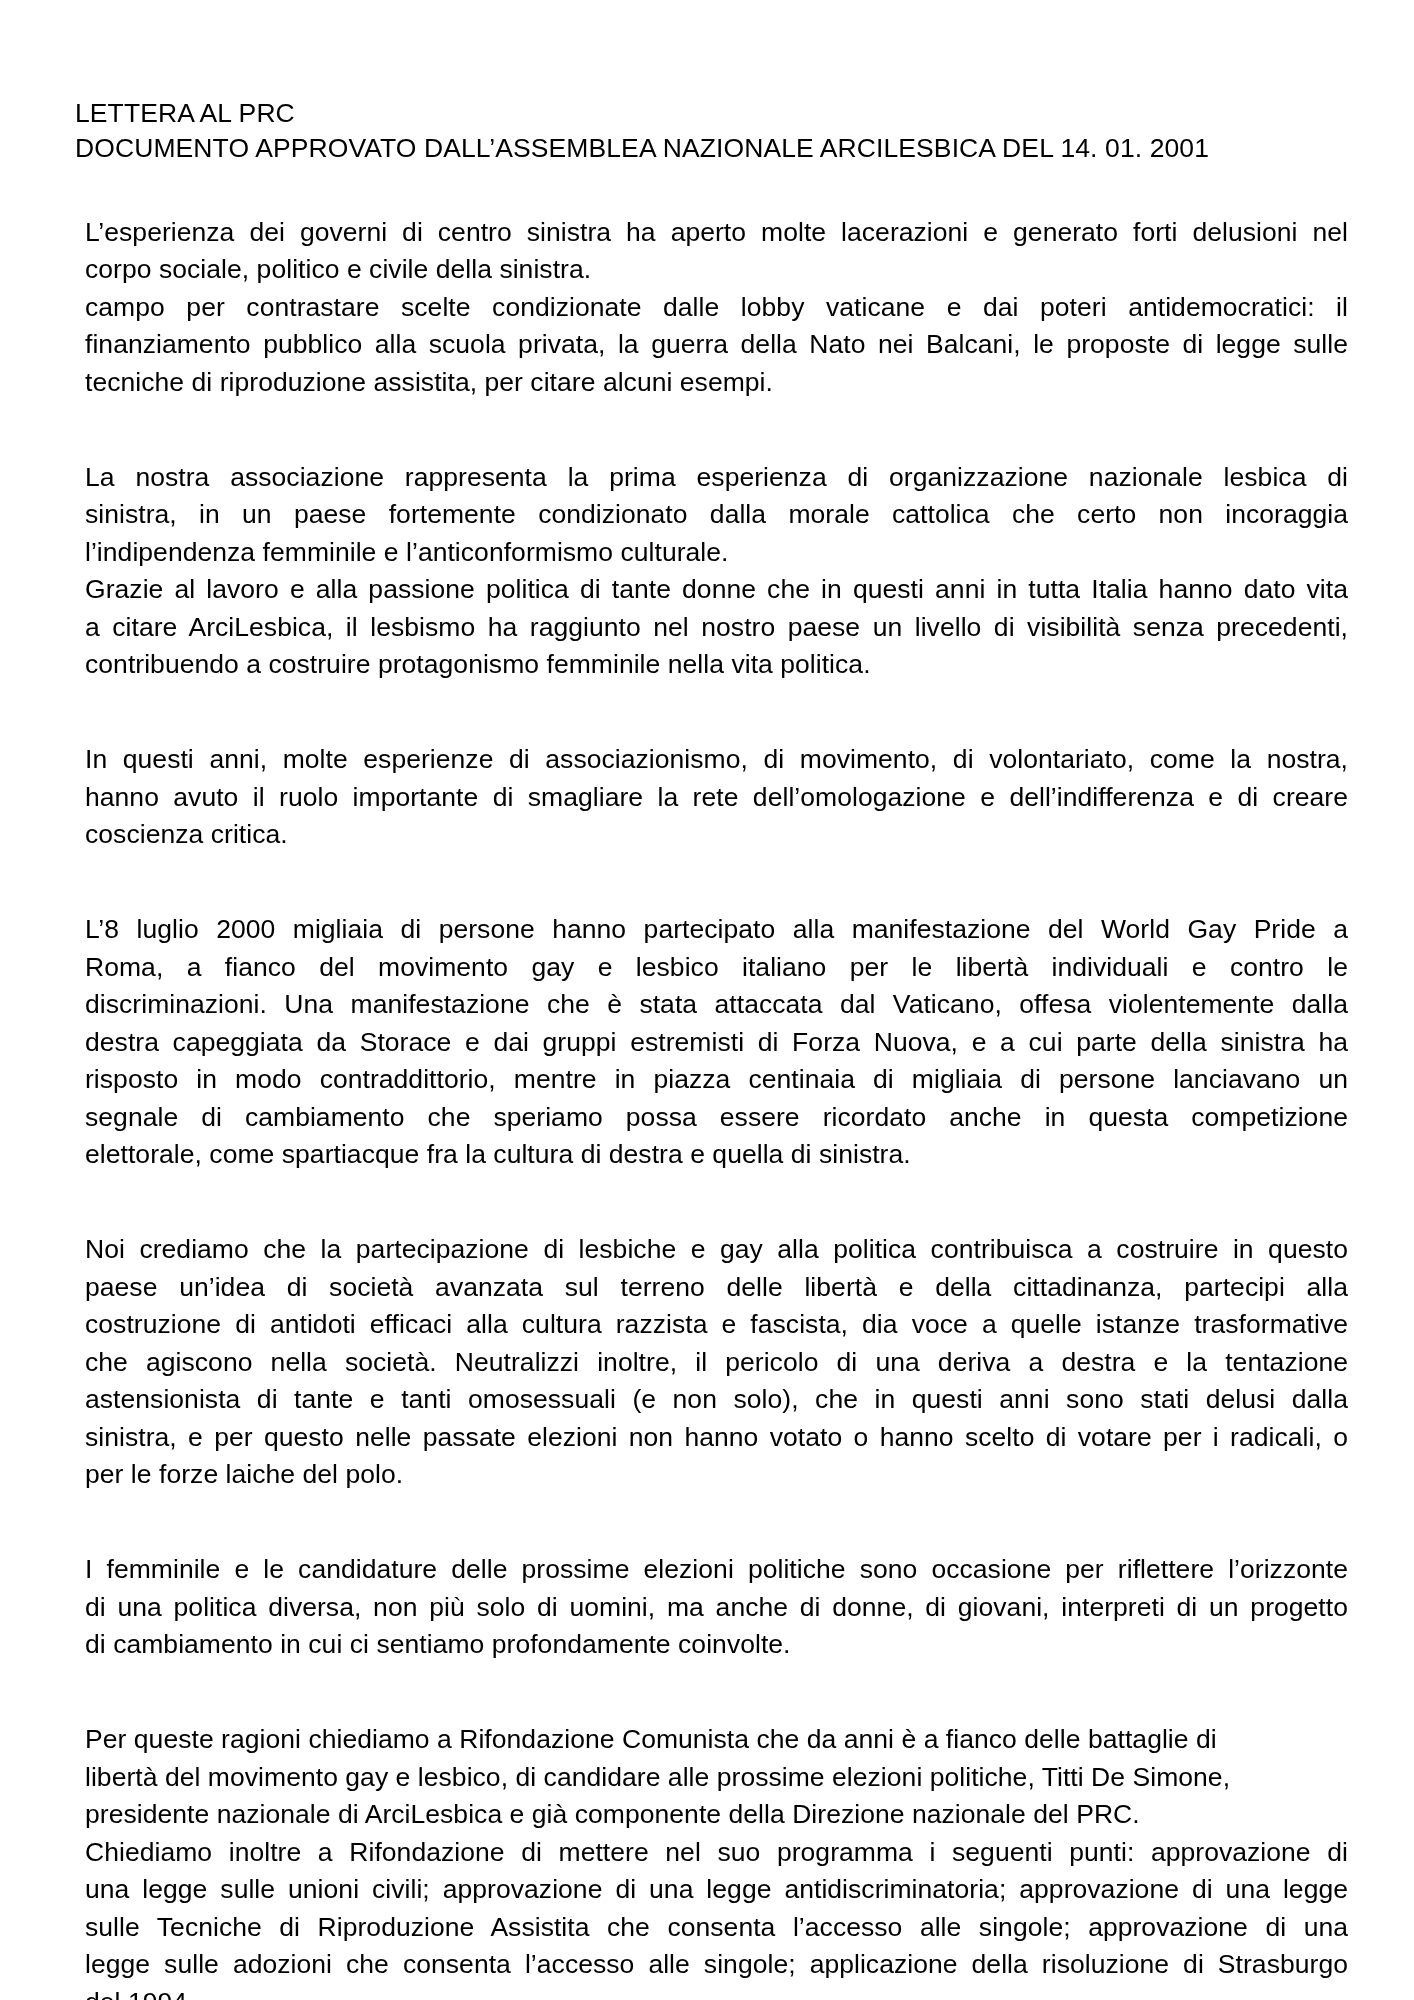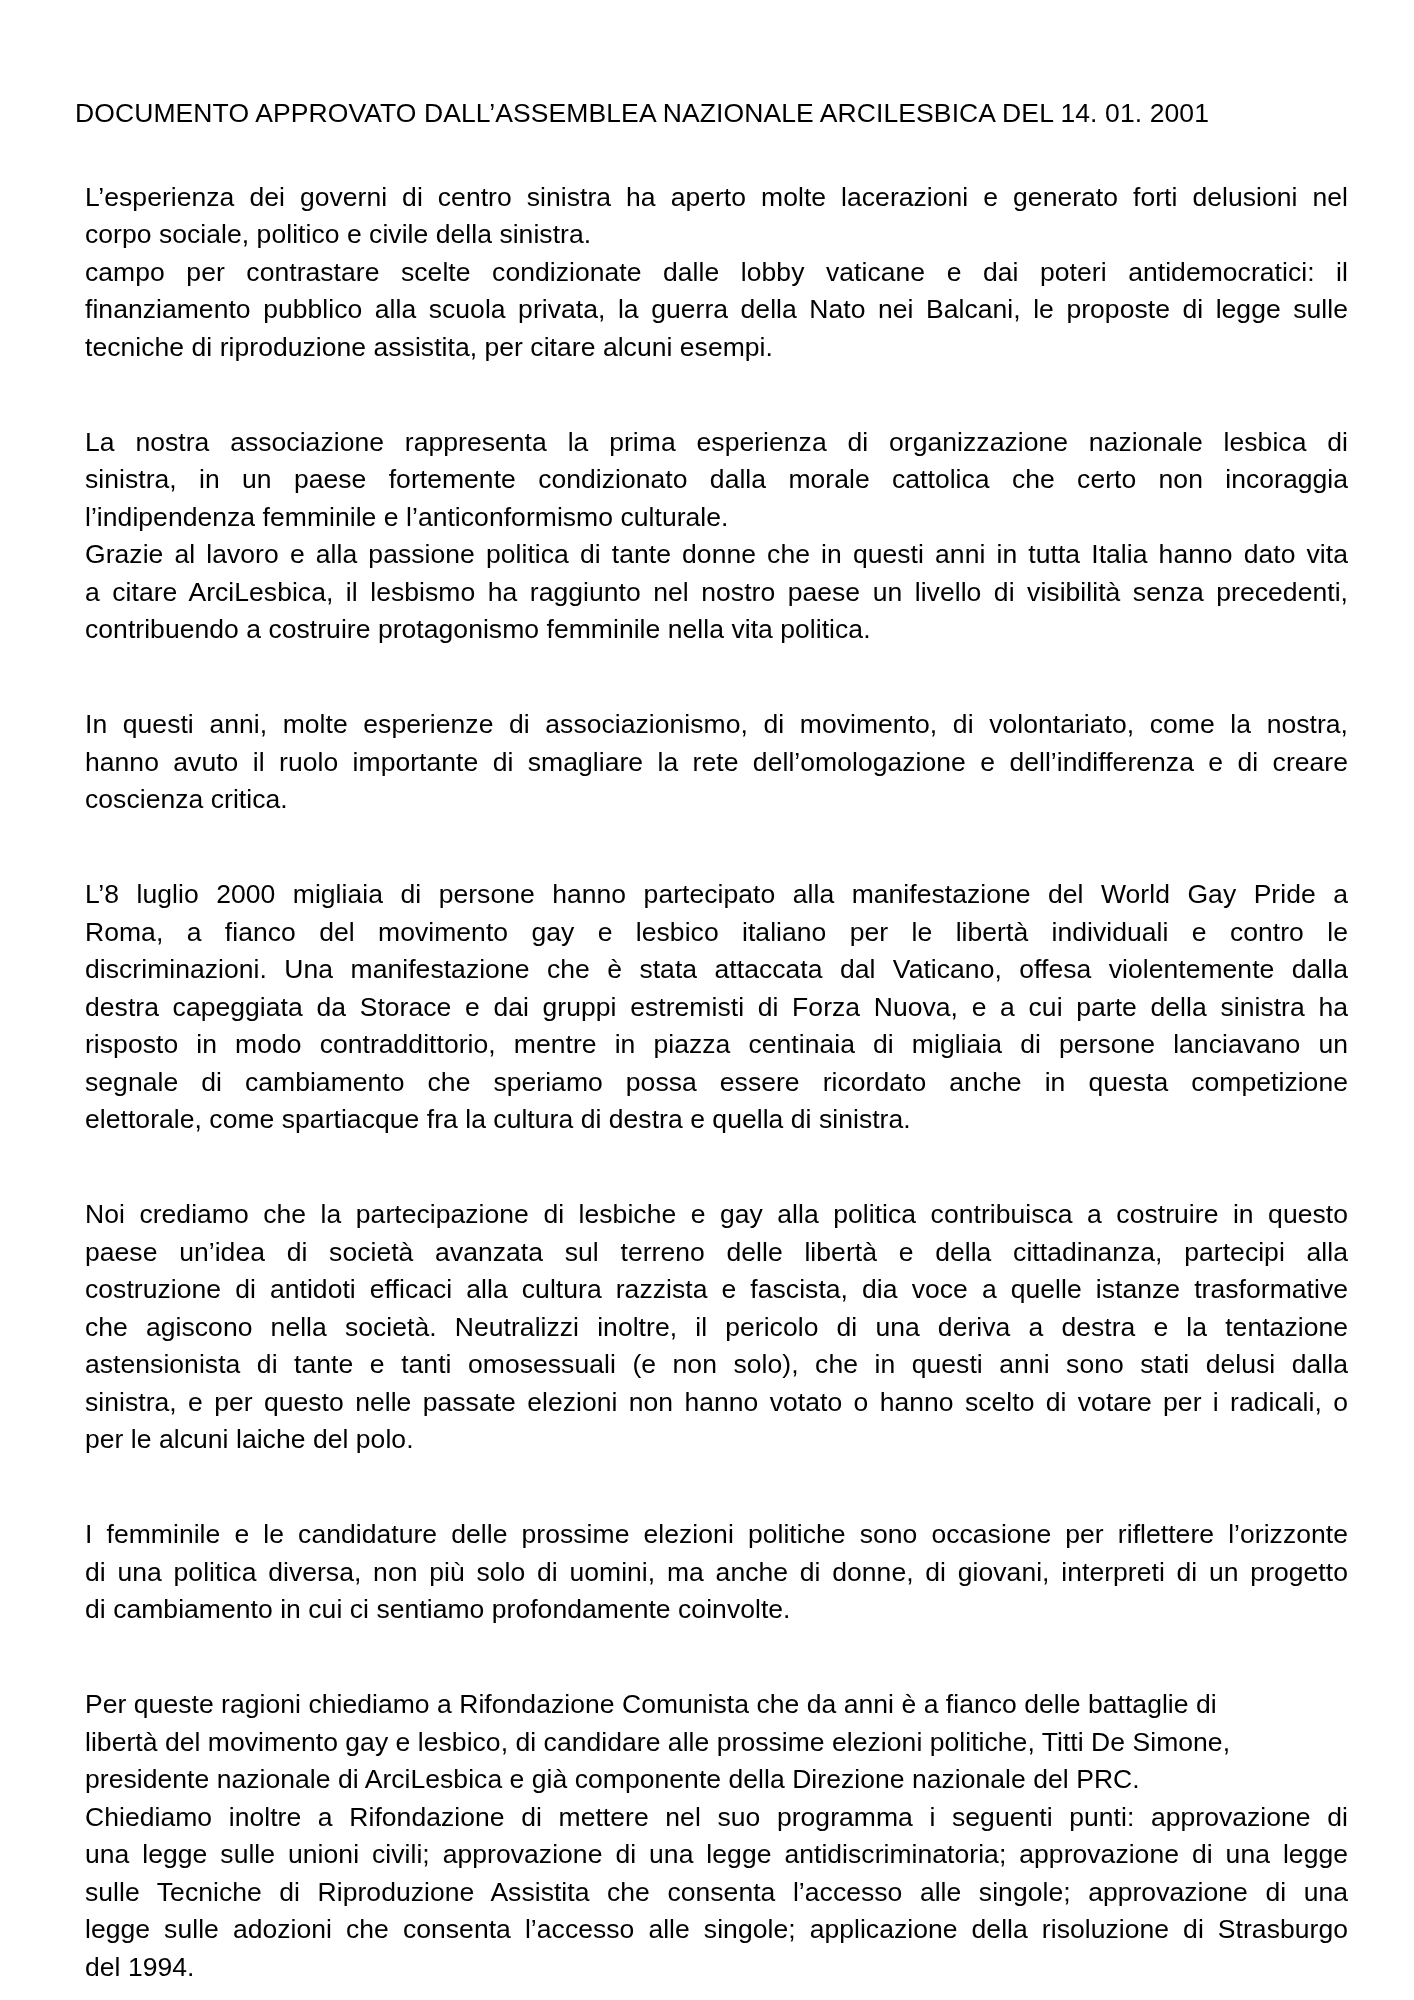--- a/index.html
+++ b/index.html
@@ -66,20 +66,21 @@
     text-align: left;
   }
 </style>
 </head>
 <body>
 
 <div class="page">
   <div class="doc-body">
 
     <div class="heading-block">
+      <div class="heading-line">LETTERA AL PRC</div>
       <div class="heading-line">DOCUMENTO APPROVATO DALL’ASSEMBLEA NAZIONALE ARCILESBICA DEL 14. 01. 2001</div>
     </div>
 
     <div class="spacer"></div>
 
     <div id="blocks-container">
         <div class="para">
           <span class="line justified">L’esperienza dei governi di centro sinistra ha aperto molte lacerazioni e generato forti delusioni nel</span>
           <span class="line flush">corpo sociale, politico e civile della sinistra.</span>
           <span class="line justified">campo per contrastare scelte condizionate dalle lobby vaticane e dai poteri antidemocratici: il</span>
@@ -112,21 +113,21 @@
           <span class="line flush">elettorale, come spartiacque fra la cultura di destra e quella di sinistra.</span>
         </div>
         <div class="spacer"></div>
         <div class="para">
           <span class="line justified">Noi crediamo che la partecipazione di lesbiche e gay alla politica contribuisca a costruire in questo</span>
           <span class="line justified">paese un’idea di società avanzata sul terreno delle libertà e della cittadinanza, partecipi alla</span>
           <span class="line justified">costruzione di antidoti efficaci alla cultura razzista e fascista, dia voce a quelle istanze trasformative</span>
           <span class="line justified">che agiscono nella società. Neutralizzi inoltre, il pericolo di una deriva a destra e la tentazione</span>
           <span class="line justified">astensionista di tante e tanti omosessuali (e non solo), che in questi anni sono stati delusi dalla</span>
           <span class="line justified">sinistra, e per questo nelle passate elezioni non hanno votato o hanno scelto di votare per i radicali, o</span>
-          <span class="line flush">per le alcuni laiche del polo.</span>
+          <span class="line flush">per le forze laiche del polo.</span>
         </div>
         <div class="spacer"></div>
         <div class="para">
           <span class="line justified">I femminile e le candidature delle prossime elezioni politiche sono occasione per riflettere l’orizzonte</span>
           <span class="line justified">di una politica diversa, non più solo di uomini, ma anche di donne, di giovani, interpreti di un progetto</span>
           <span class="line flush">di cambiamento in cui ci sentiamo profondamente coinvolte.</span>
         </div>
         <div class="spacer"></div>
         <div class="para">
           <span class="line flush">Per queste ragioni chiediamo a Rifondazione Comunista che da anni è a fianco delle battaglie di</span>

